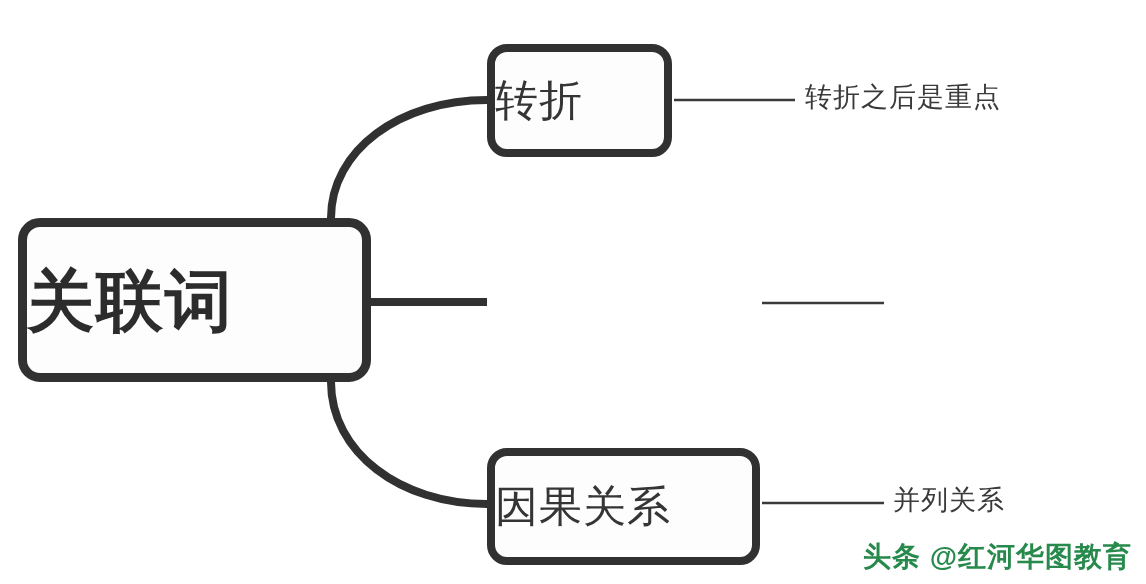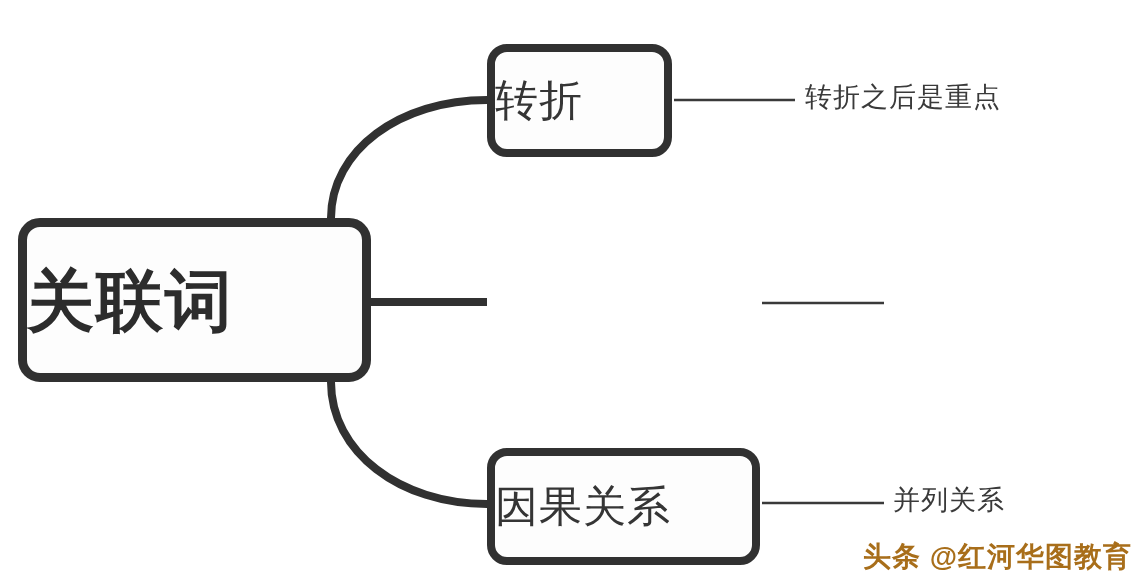--- a/index.html
+++ b/index.html
@@ -90,21 +90,21 @@
   .leaf-1 { left: 805px; top: 84px; }
   .leaf-2 { left: 893px; top: 287px; }
   .leaf-3 { left: 893px; top: 487px; }
 
   .watermark {
     position: absolute;
     right: 14px;
     bottom: 8px;
     font-size: 28px;
     font-weight: 700;
-    color: #a16207;
+    color: #15803d;
     letter-spacing: 1px;
     white-space: nowrap;
     opacity: 0.92;
     text-shadow: 1px 1px 0 rgba(255,255,255,0.9);
     z-index: 3;
   }
 </style>
 </head>
 <body>
 

